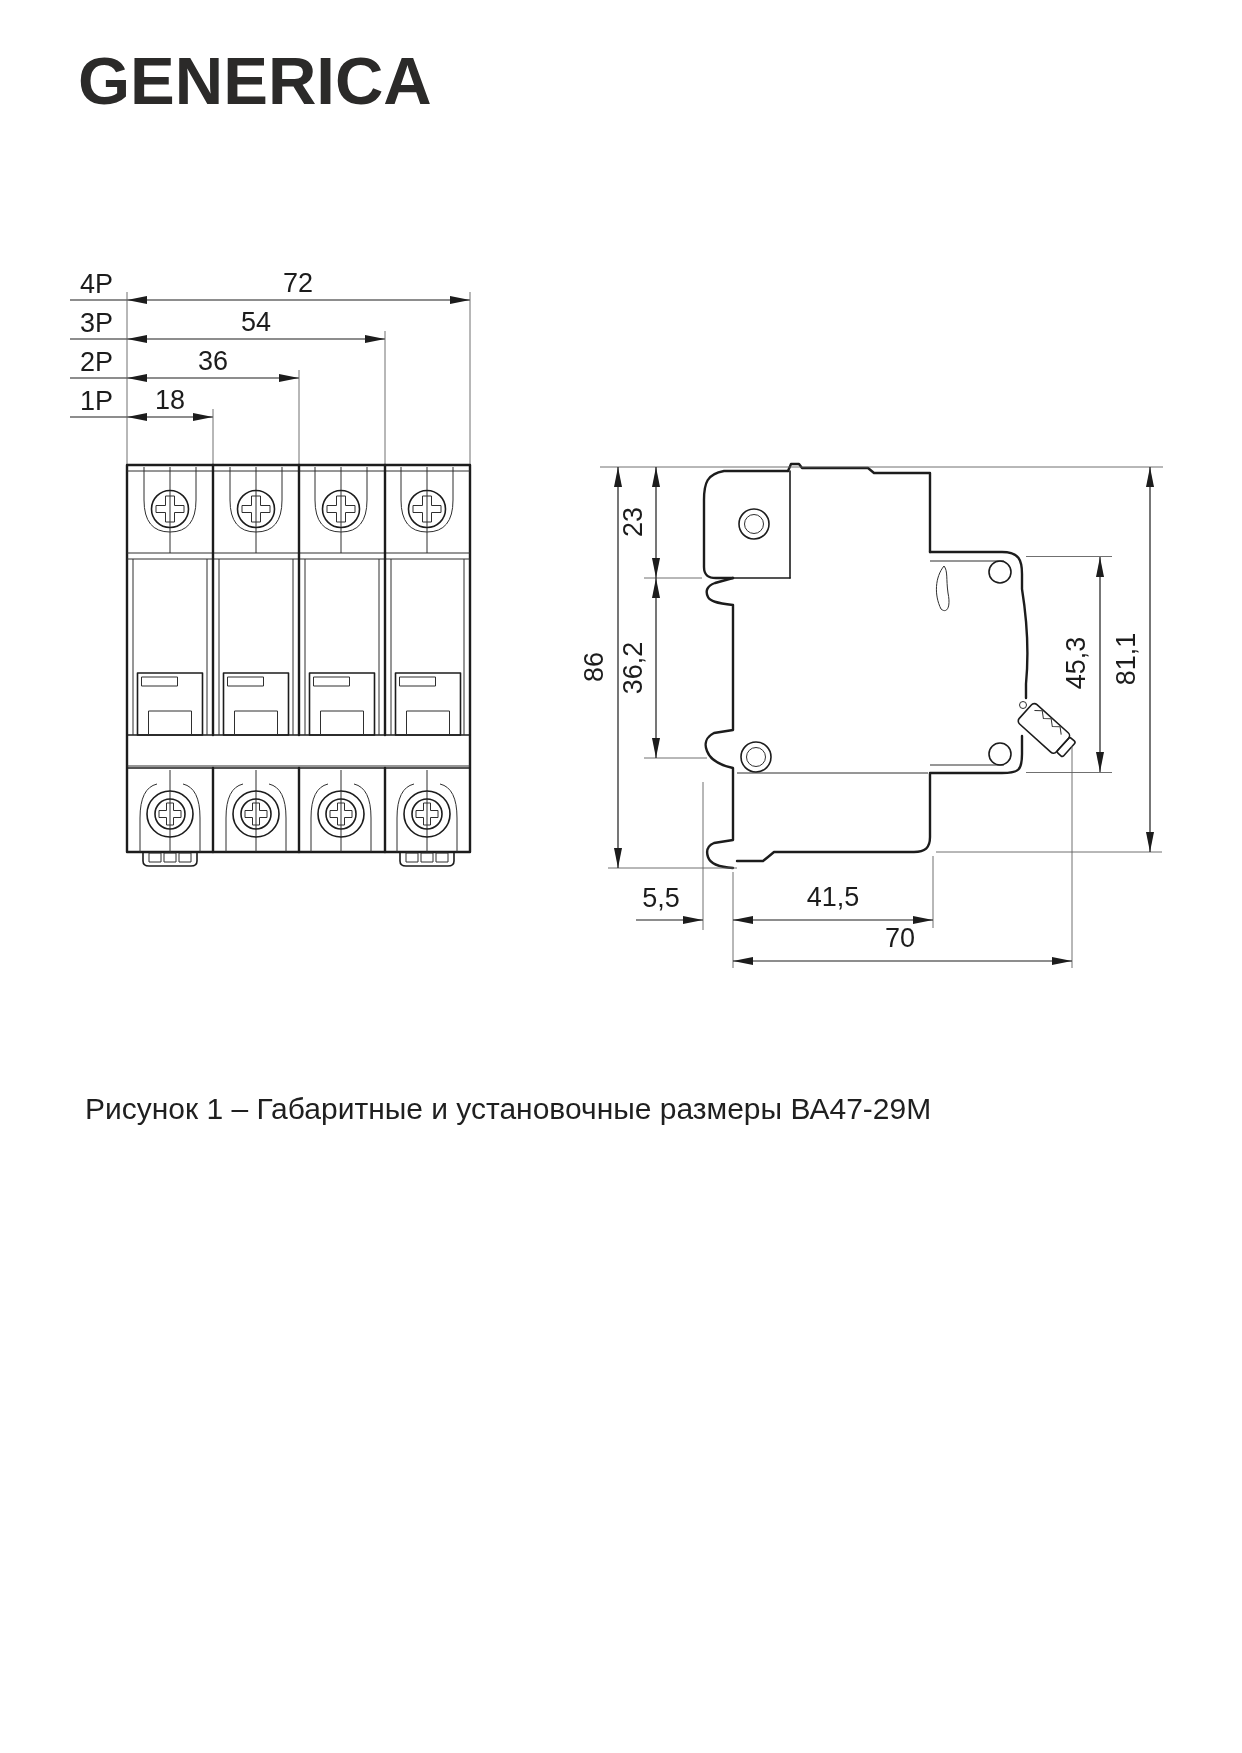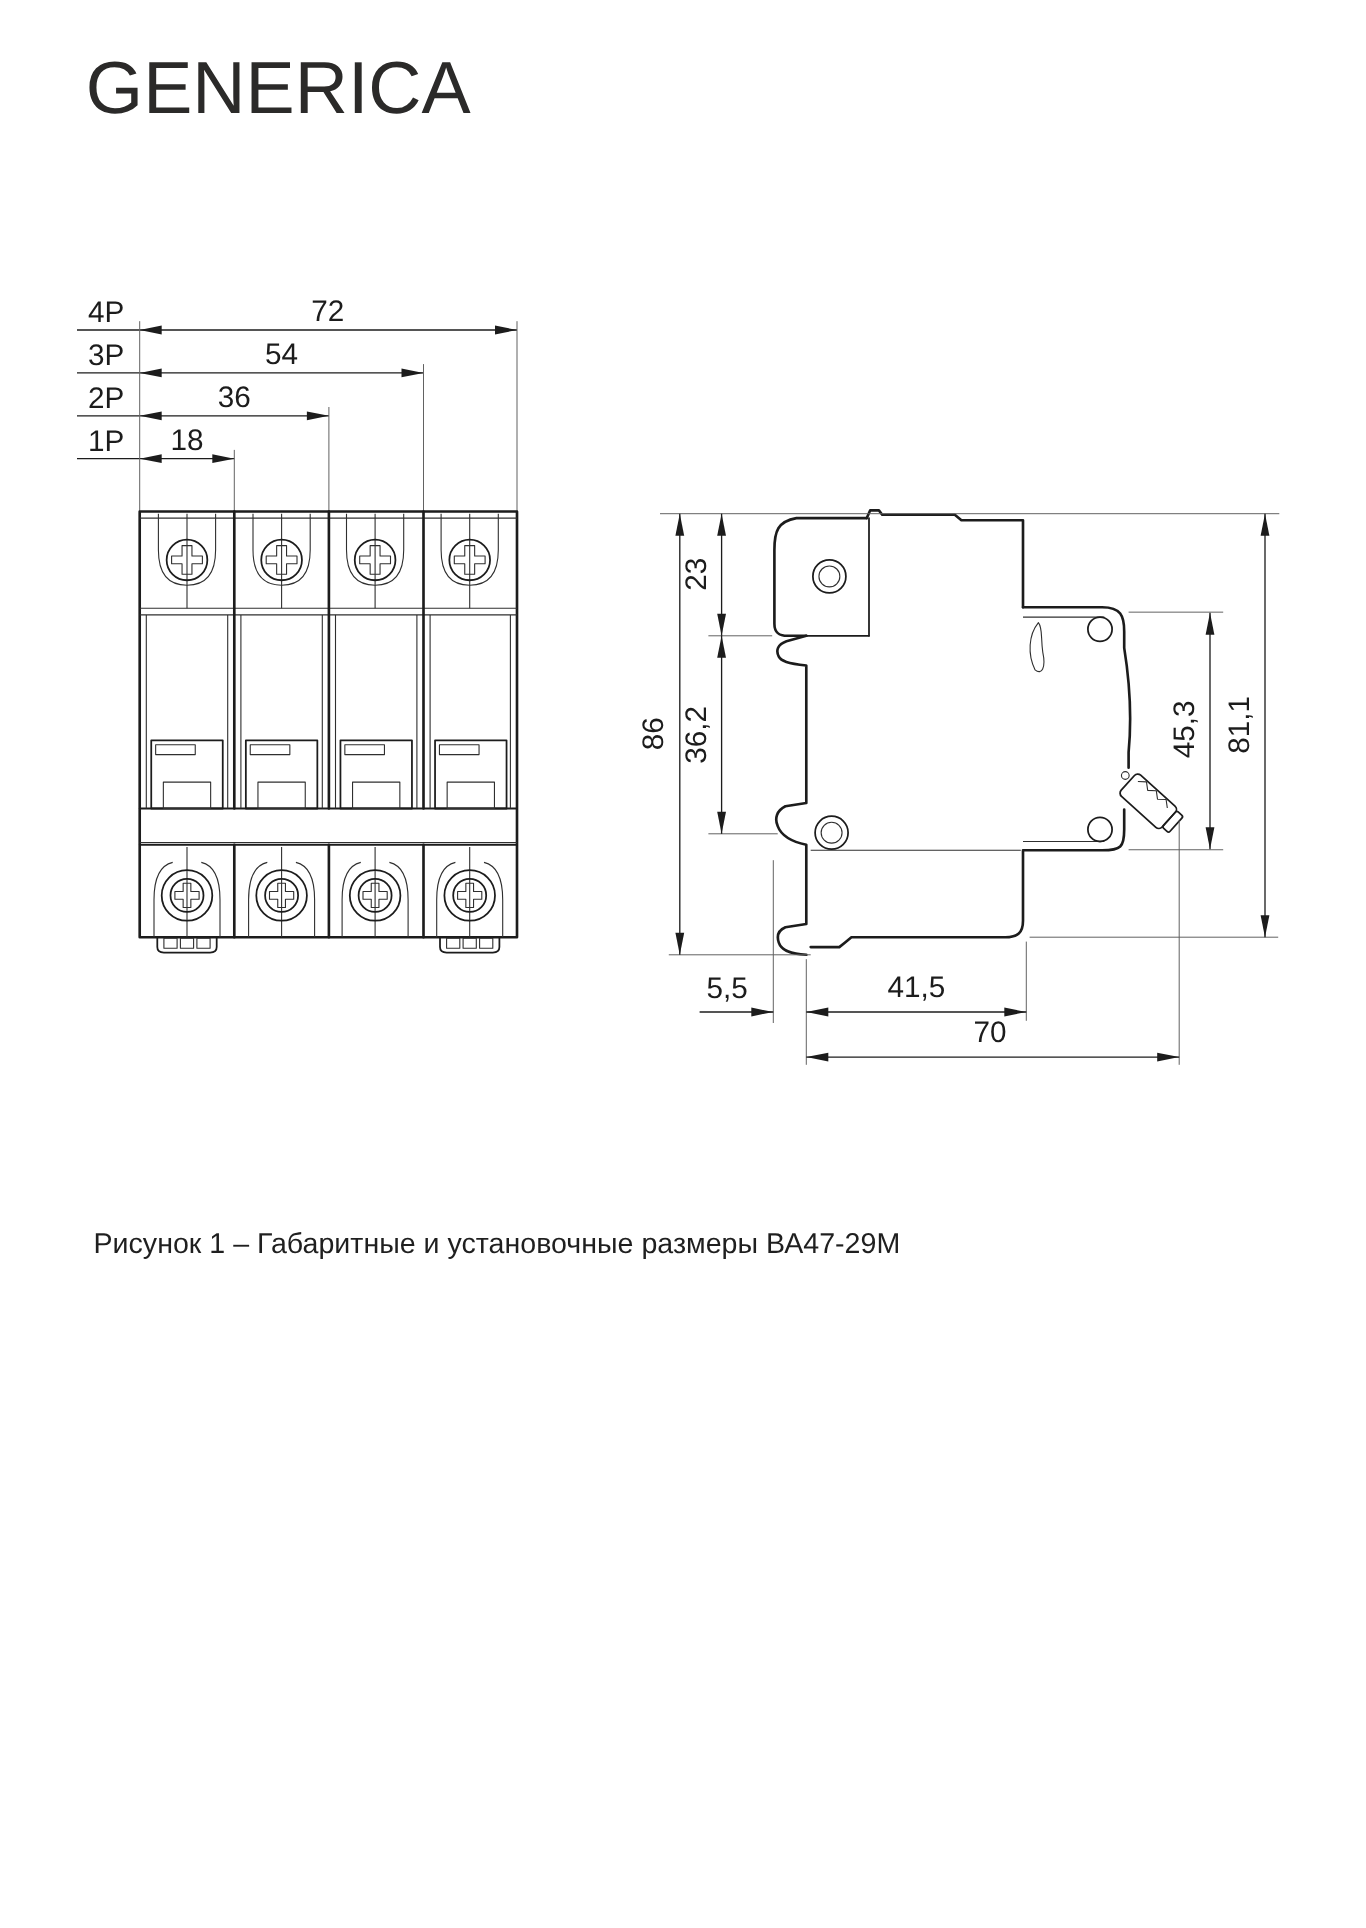--- a/index.html
+++ b/index.html
@@ -1,20 +1,20 @@
 <!DOCTYPE html>
 <html><head>
 <meta charset="utf-8">
 <style>
   html,body{margin:0;padding:0;background:#fff;}
   #page{position:relative;width:1242px;height:1753px;background:#ffffff;overflow:hidden;
         font-family:"Liberation Sans",sans-serif;}
-  #logo{position:absolute;left:78px;top:42px;font-size:67px;font-weight:normal;
+  #logo{position:absolute;left:78px;top:42px;font-size:67px;font-weight:bold;
         letter-spacing:0px;color:#2b2a29;}
-  #caption{position:absolute;left:85px;top:1092px;font-size:26px;color:#1f1f1f;margin-top:23px;}
+  #caption{position:absolute;left:85px;top:1092px;font-size:30px;color:#1f1f1f;}
   svg{position:absolute;left:0;top:0;}
   .hv{fill:none;stroke:#1c1c1c;stroke-width:2.4;stroke-linejoin:round;stroke-linecap:round;}
   .md{fill:none;stroke:#1c1c1c;stroke-width:1.6;stroke-linejoin:round;stroke-linecap:round;}
   .tn{fill:none;stroke:#2f2f2f;stroke-width:1;stroke-linejoin:round;}
   .xt{fill:none;stroke:#606060;stroke-width:0.9;}
   .dm{fill:none;stroke:#1c1c1c;stroke-width:1.2;}
   text.dim{font-family:"Liberation Sans",sans-serif;font-size:27px;fill:#1c1c1c;}
 </style>
 </head>
 <body>

